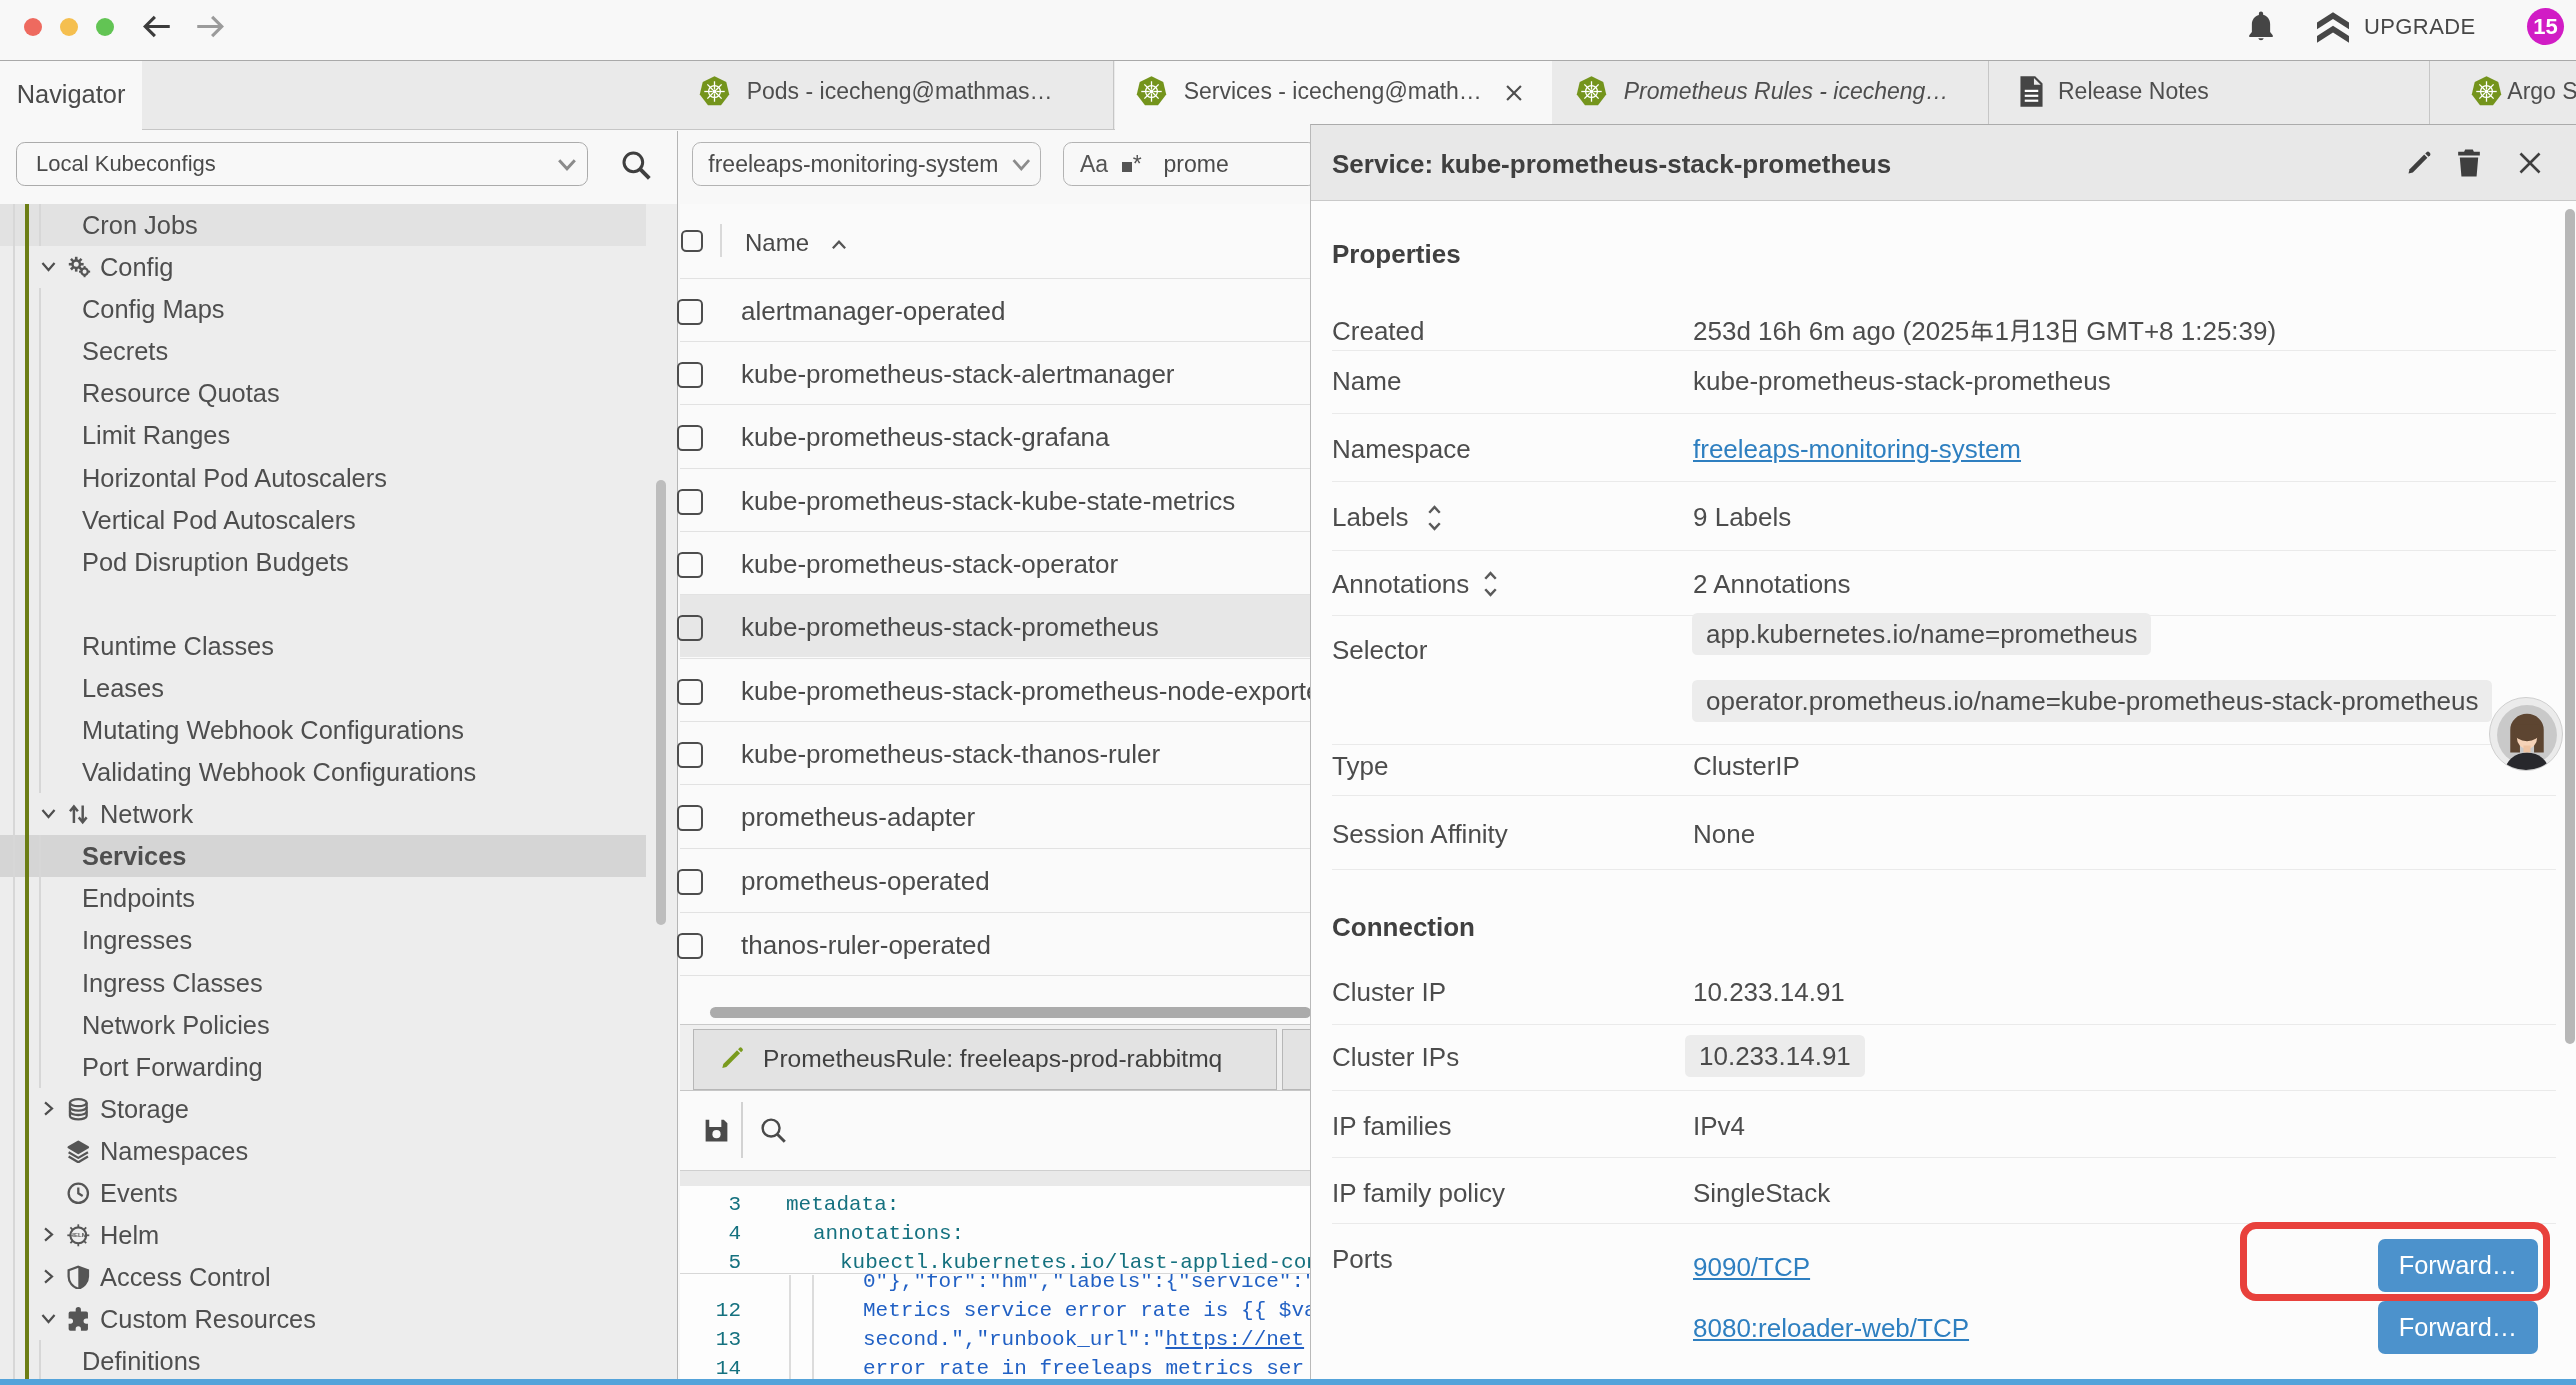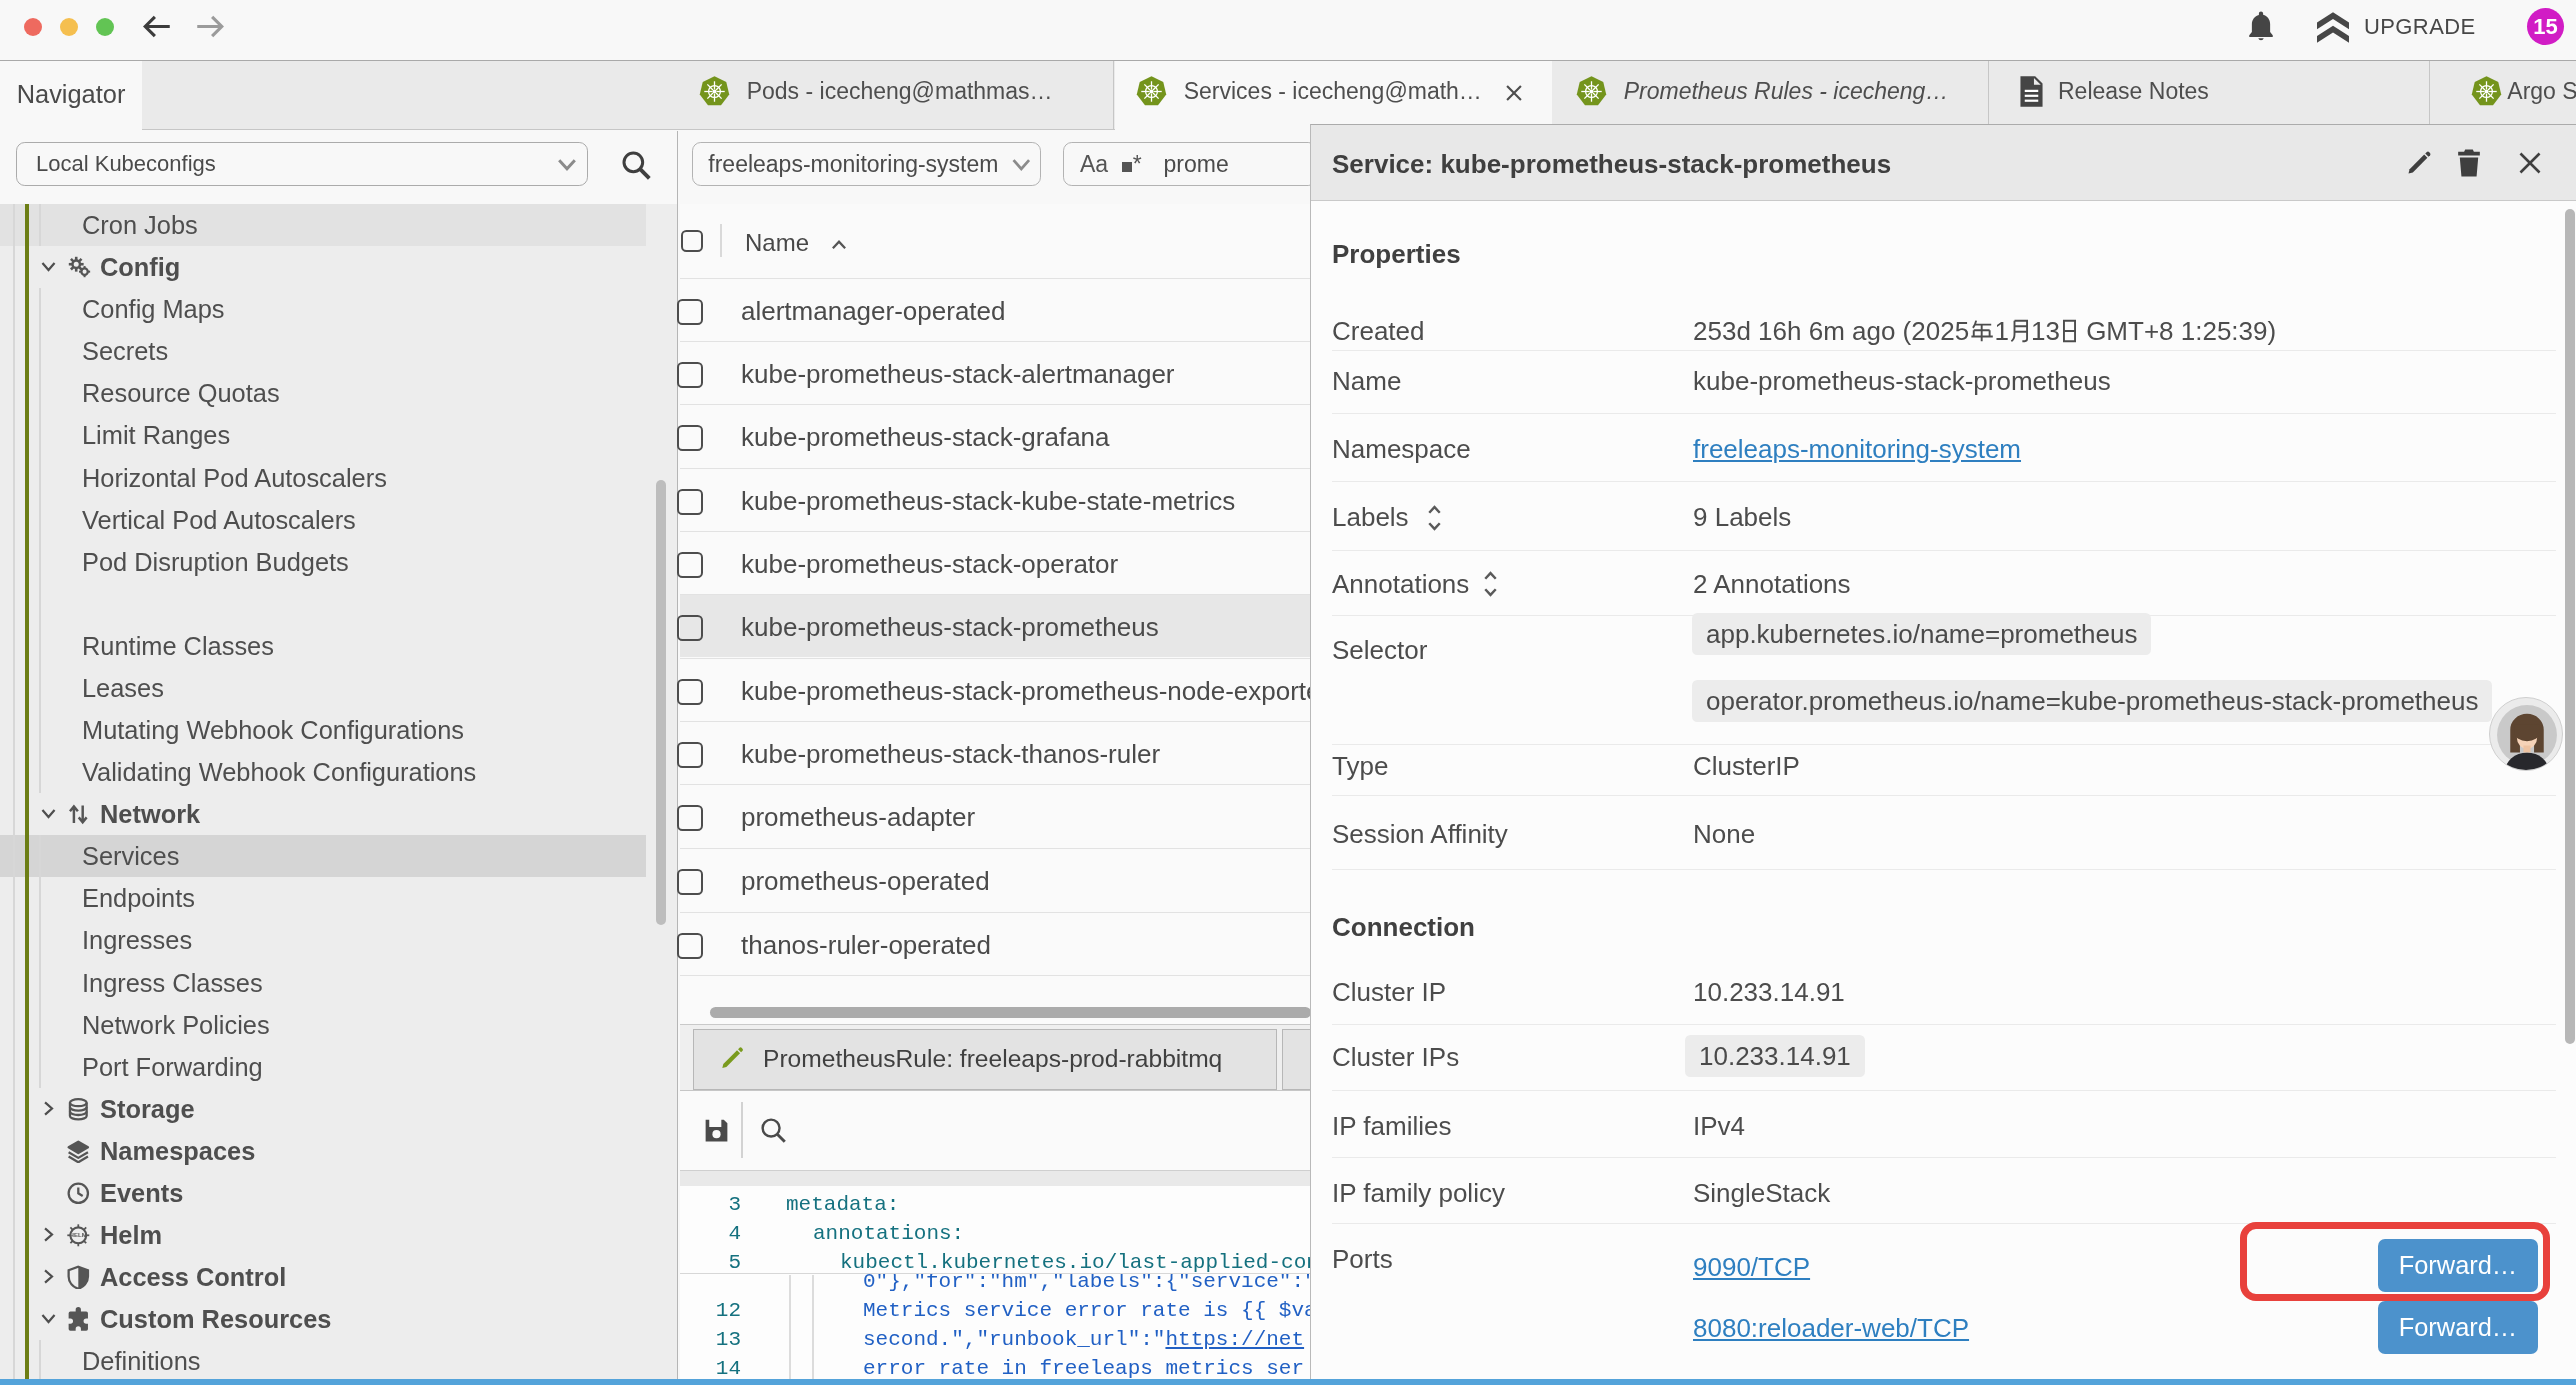--- a/index.html
+++ b/index.html
@@ -23,22 +23,22 @@
   .tab svg { flex-shrink:0; }
   .tab .k8s { width:31px; height:31px; margin-right:16.7px; }
   .tabtext { font-size:23px; color:#4e4e4e; white-space:nowrap; }
 
   
   #side-toolbar { position:absolute; left:0; top:131px; width:678px; height:74px; background:#f8f8f8; border-right:1.8px solid #b5b5b5; border-bottom:1.8px solid #cfcfcf; }
   #side-select { position:absolute; left:16px; top:10.5px; width:572px; height:44px; border:1.8px solid #ababab; border-radius:8.8px; background:#f8f8f8; }
   #sidebar { position:absolute; left:0; top:204px; width:678px; height:1175px; background:#ededed; border-right:1.8px solid #b5b5b5; overflow:hidden; }
   .trow { position:absolute; left:0; width:646px; height:42px; display:flex; align-items:center; font-size:25.4px; color:#4e4e4e; }
   .trow .lbl1 { position:absolute; left:82px; }
-  .trow .lbl0 { position:absolute; left:100px;font-weight:bold; }
-  .trow.sel { background:#d5d5d5; }
+  .trow .lbl0 { position:absolute; left:100px; }
+  .trow.sel { background:#d5d5d5;font-weight:bold; }
   .trow.hov { background:#e2e2e2; }
   .guide { position:absolute; width:1.8px; background:#d7d7d7; z-index:3; }
   #greenline { position:absolute; left:25.4px; top:0; width:3.5px; height:1175px; background:#6c7e15; z-index:3; }
   .chev { position:absolute; left:39px; width:19px; height:19px; }
   .ticon { position:absolute; left:66px; width:24.6px; height:24.6px; }
 
   
   #main-toolbar { position:absolute; left:680px; top:131px; width:1896px; height:74px; background:#f8f8f8; border-bottom:1.8px solid #cfcfcf; }
   .selbox { position:absolute; top:11.4px; height:44px; border:1.8px solid #b3b3b3; border-radius:8.8px; background:#f8f8f8; font-size:23px; color:#4a4a4a; display:flex; align-items:center; }
   #table { position:absolute; left:680px; top:204px; width:630px; height:1175px; background:#fafafa; }

